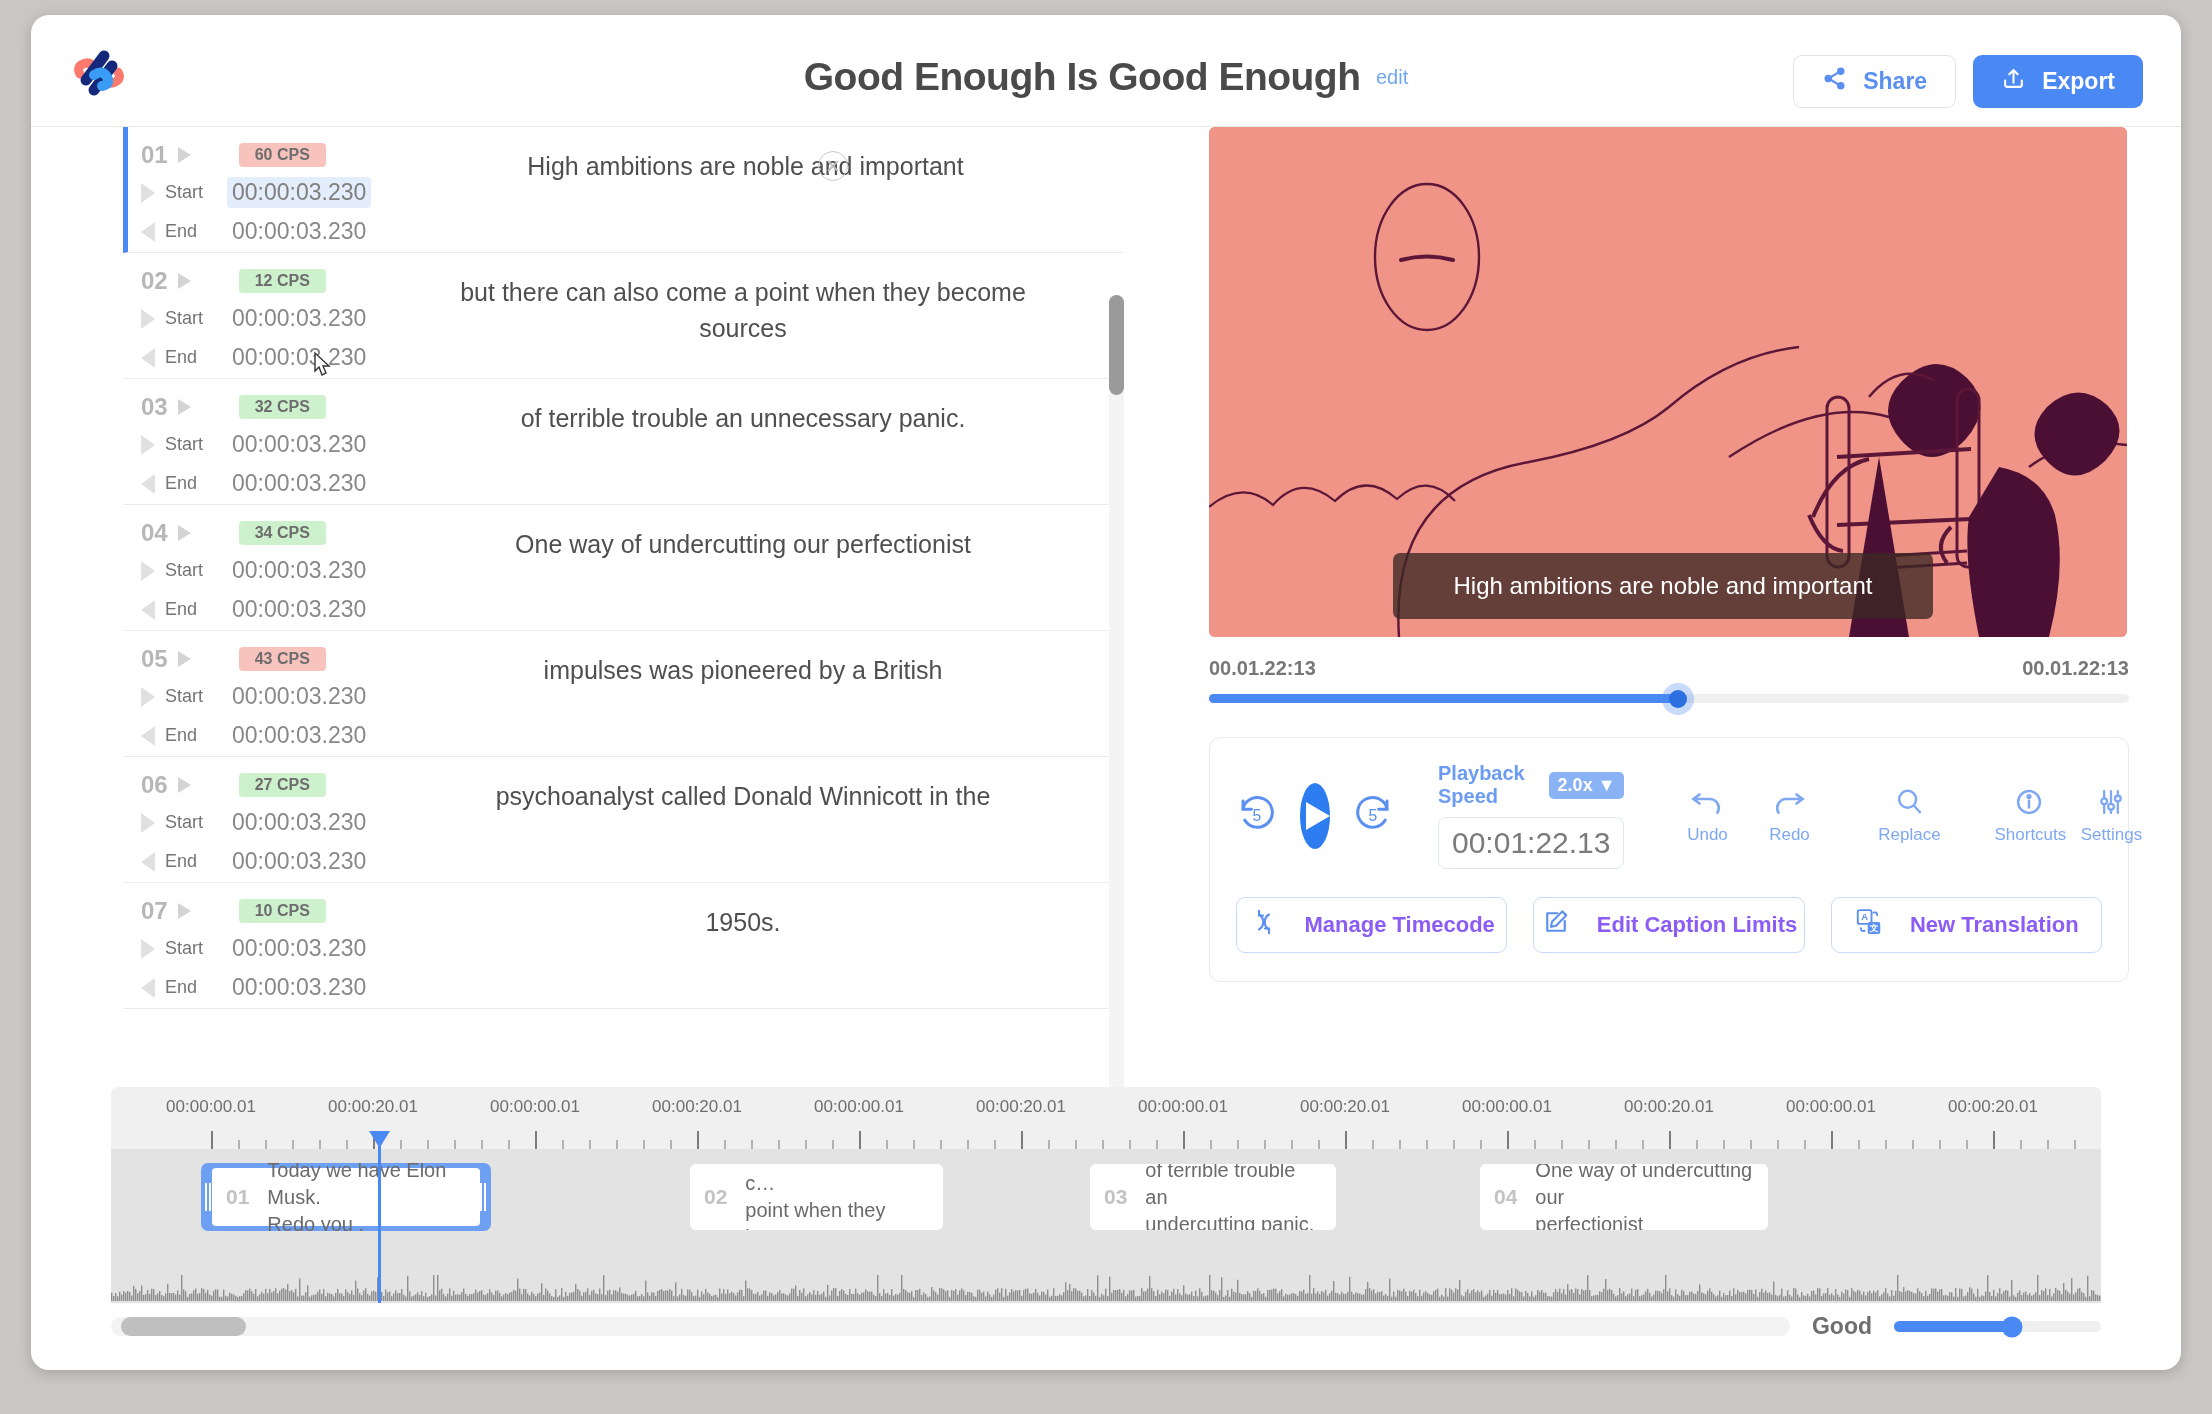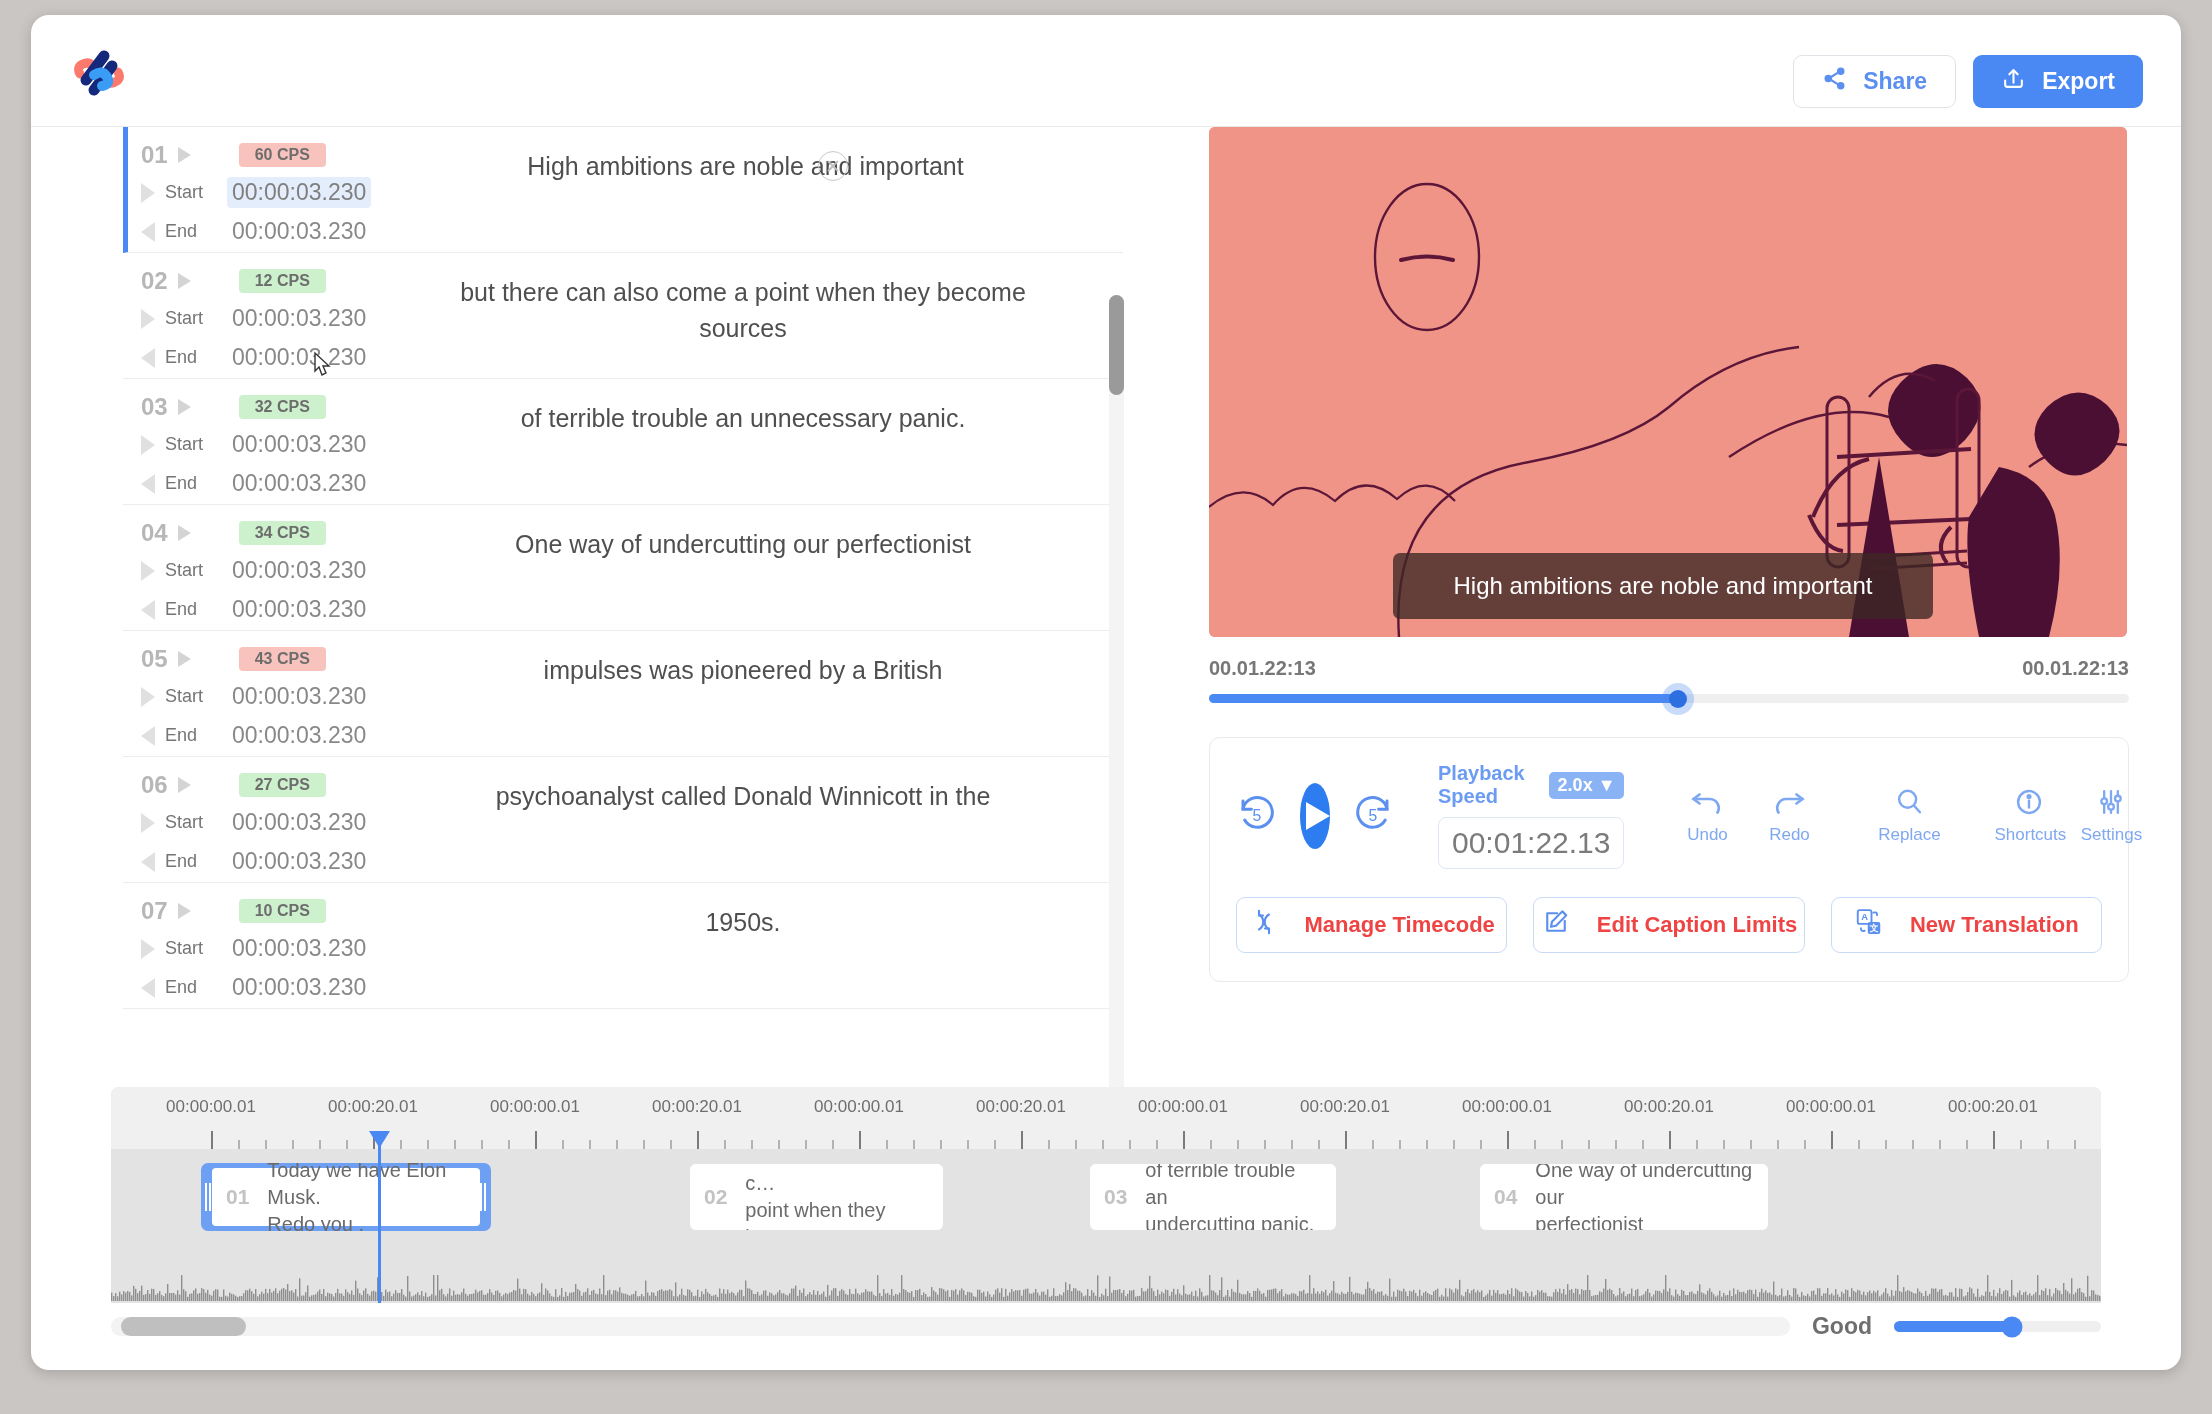--- a/index.html
+++ b/index.html
@@ -228,21 +228,21 @@
   }
   .it.gap { margin-left: 38px; }
   .it .lbl { font-size: 17px; margin-top: 4px; display: block; }
 
   .ctl-bottom { display: flex; gap: 26px; margin-top: 28px; }
   .act-btn {
     flex: 1;
     display: flex; align-items: center; justify-content: center; gap: 26px;
     height: 56px;
     border: 1px solid #c9daf8; border-radius: 9px;
-    color: #ef4444; font-size: 22px; font-weight: bold;
+    color: #8b5cf6; font-size: 22px; font-weight: bold;
   }
 
   
   .timeline {
     position: absolute; left: 0; right: 0; bottom: 0;
     height: 283px;
   }
   .tl-inner {
     position: absolute; left: 80px; right: 80px; top: 0;
     height: 216px;
@@ -310,20 +310,24 @@
     <div class="logo">
       <svg width="58" height="58" viewBox="0 0 58 58">
         <path d="M10 30 q-4 -7 3 -10 q7 -3 10 3" stroke="#fc7a6d" stroke-width="9" fill="none" stroke-linecap="round"></path>
         <path d="M48 28 q4 7 -3 10 q-7 3 -10 -3" stroke="#fc7a6d" stroke-width="9" fill="none" stroke-linecap="round"></path>
         <path d="M16 36 L34 12" stroke="#15297c" stroke-width="11" stroke-linecap="round"></path>
         <path d="M24 46 L42 22" stroke="#15297c" stroke-width="11" stroke-linecap="round"></path>
         <path d="M24 31 q8 -6 13 2 q4 7 -5 9" stroke="#3b9cf5" stroke-width="10" fill="none" stroke-linecap="round"></path>
       </svg>
     </div>
 
+    <div class="title-wrap">
+      <span class="app-title">Good Enough Is Good Enough</span>
+      <span class="edit-link">edit</span>
+    </div>
 
     <div class="hdr-btns">
       <div class="btn-share">
         <span>
           <svg width="25" height="25" viewBox="0 0 24 24" fill="none" stroke="#5b8ff0" stroke-width="2" stroke-linecap="round">
             <circle cx="18" cy="5" r="2.6" fill="#5b8ff0"></circle>
               <circle cx="6" cy="12" r="2.6" fill="#5b8ff0"></circle>
               <circle cx="18" cy="19" r="2.6" fill="#5b8ff0"></circle>
             <line x1="8.3" y1="10.8" x2="15.8" y2="6.2"></line>
               <line x1="8.3" y1="13.2" x2="15.8" y2="17.8"></line>

